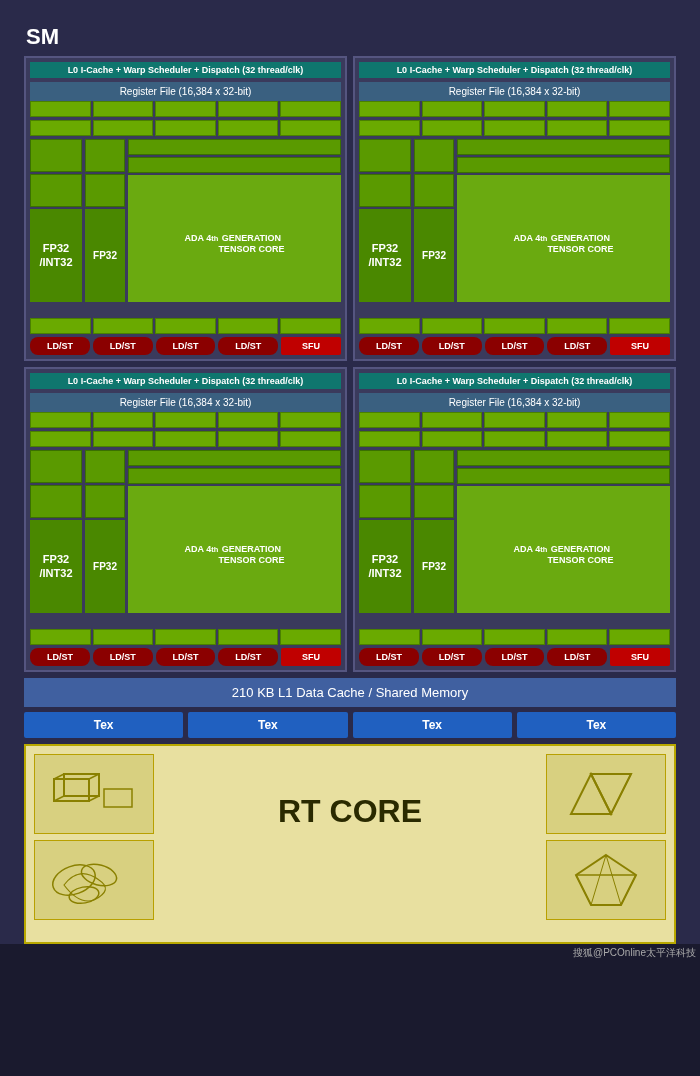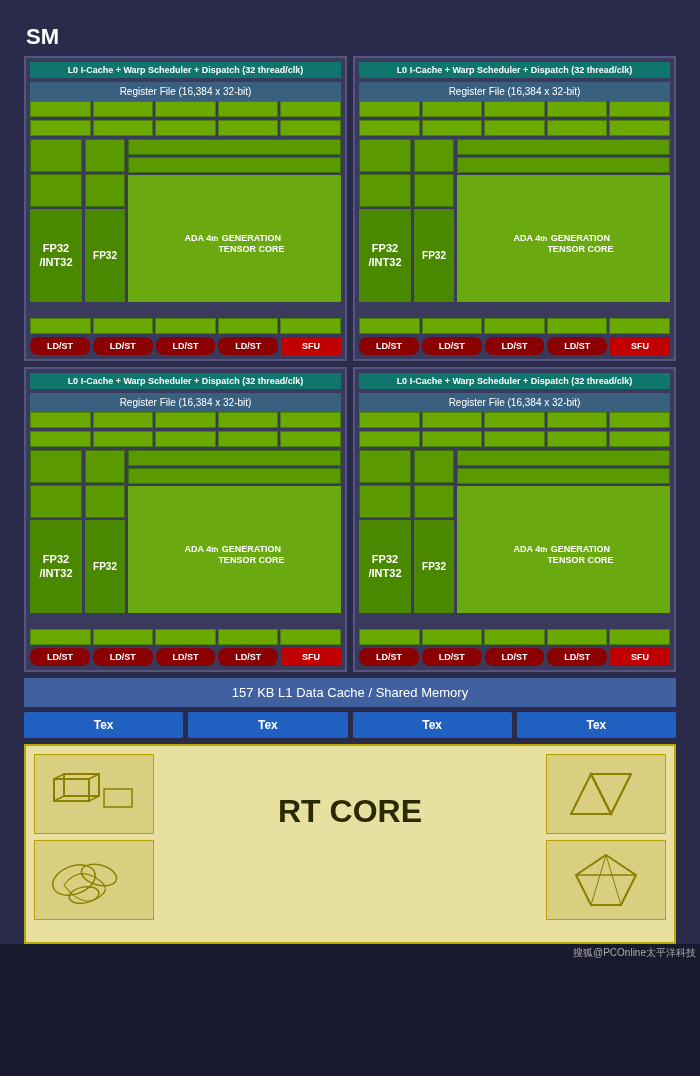--- a/index.html
+++ b/index.html
@@ -498,21 +498,21 @@
         <div class="ldst-block">LD/ST</div>
         <div class="ldst-block">LD/ST</div>
         <div class="ldst-block">LD/ST</div>
         <div class="ldst-block">LD/ST</div>
         <div class="sfu-block">SFU</div>
       </div>
     </div>
 
   </div>
 
-  <div class="l1-cache">157 KB L1 Data Cache / Shared Memory</div>
+  <div class="l1-cache">210 KB L1 Data Cache / Shared Memory</div>
 
   <div class="tex-row">
     <div class="tex-block">Tex</div>
     <div class="tex-block">Tex</div>
     <div class="tex-block">Tex</div>
     <div class="tex-block">Tex</div>
   </div>
 
   <div class="rt-core-section">
     <div class="rt-top-row">

